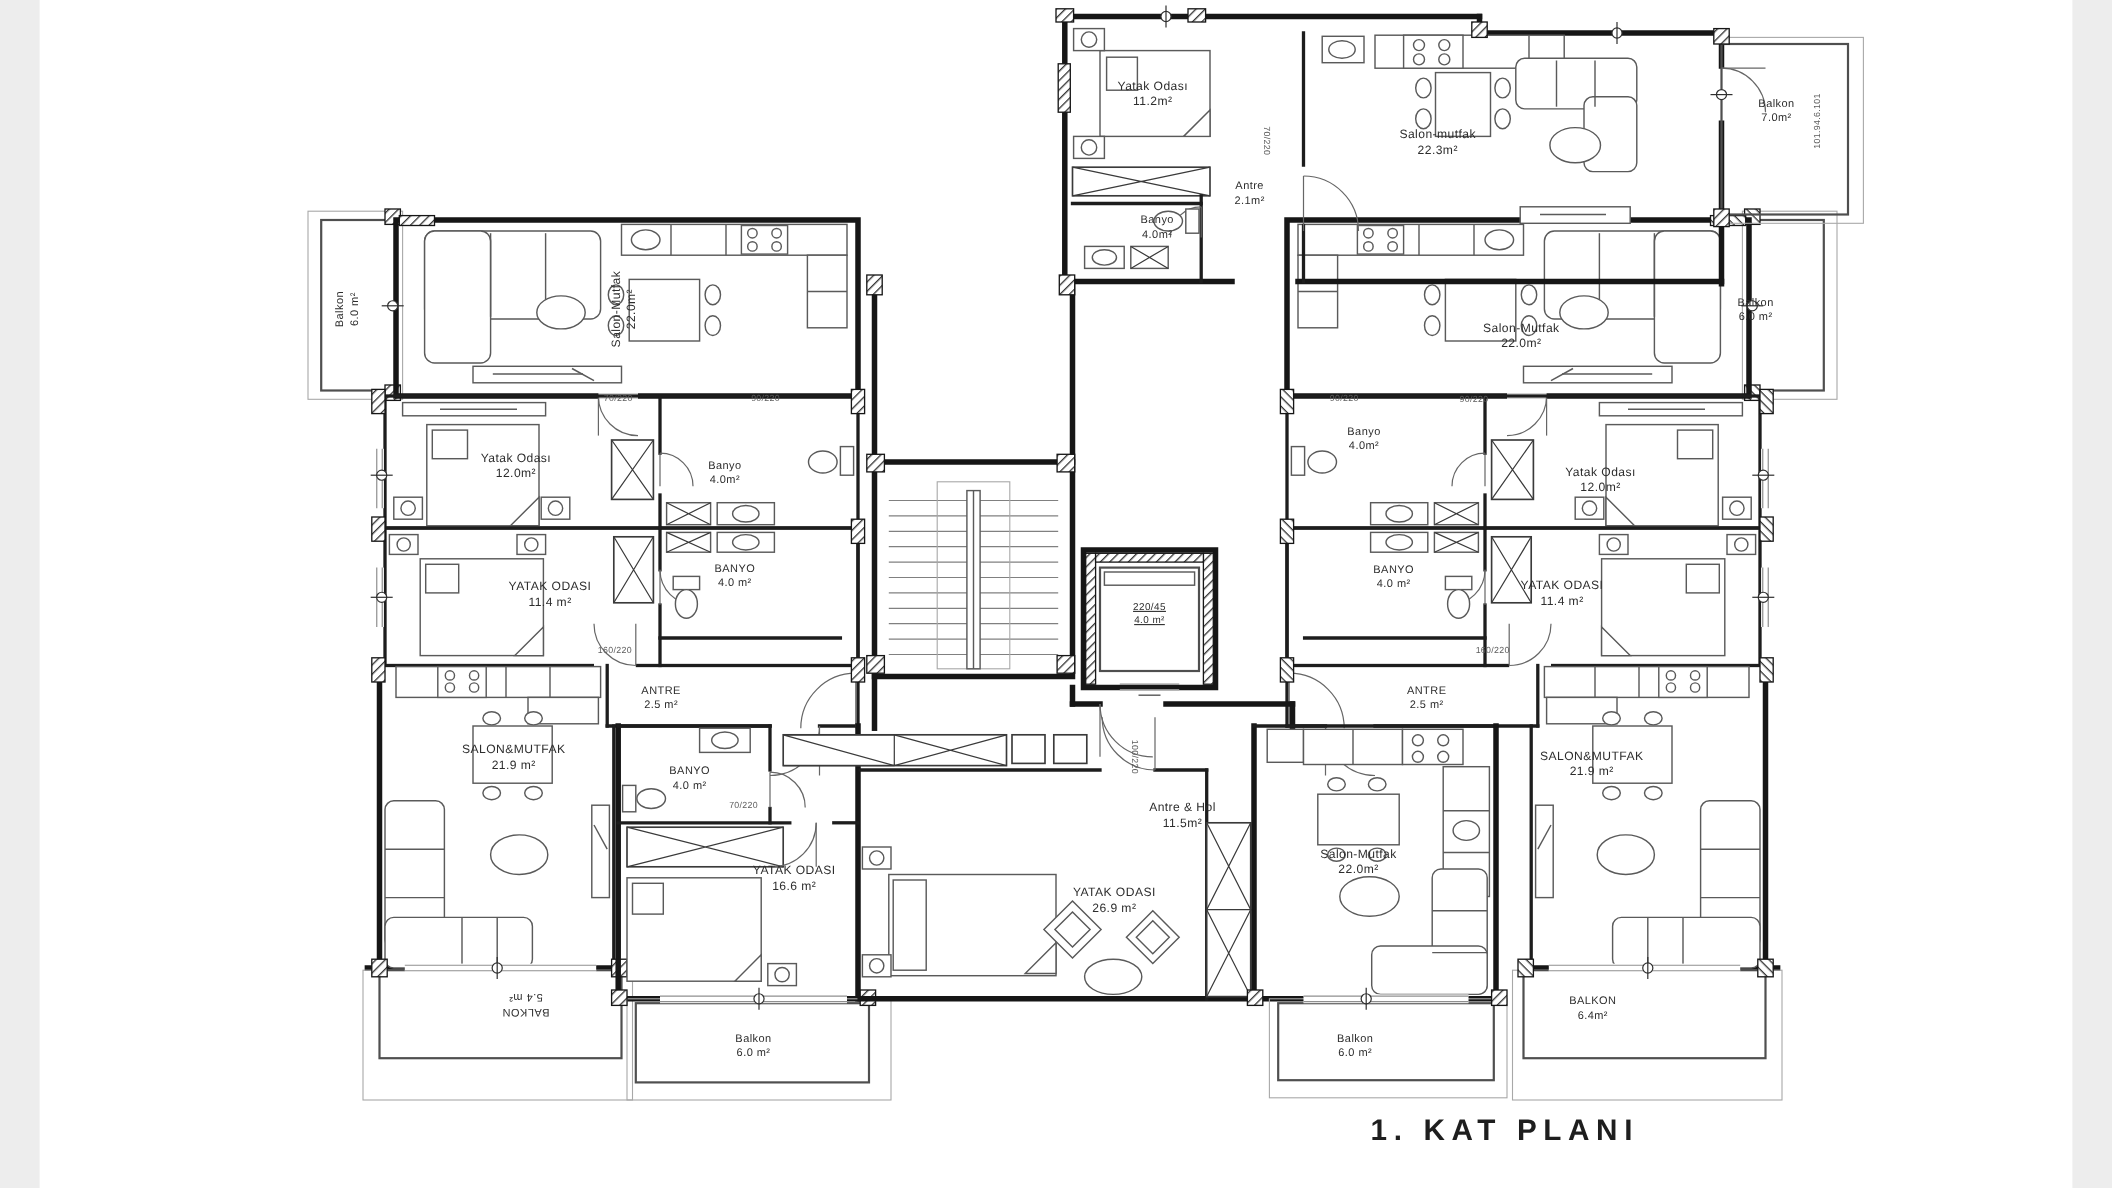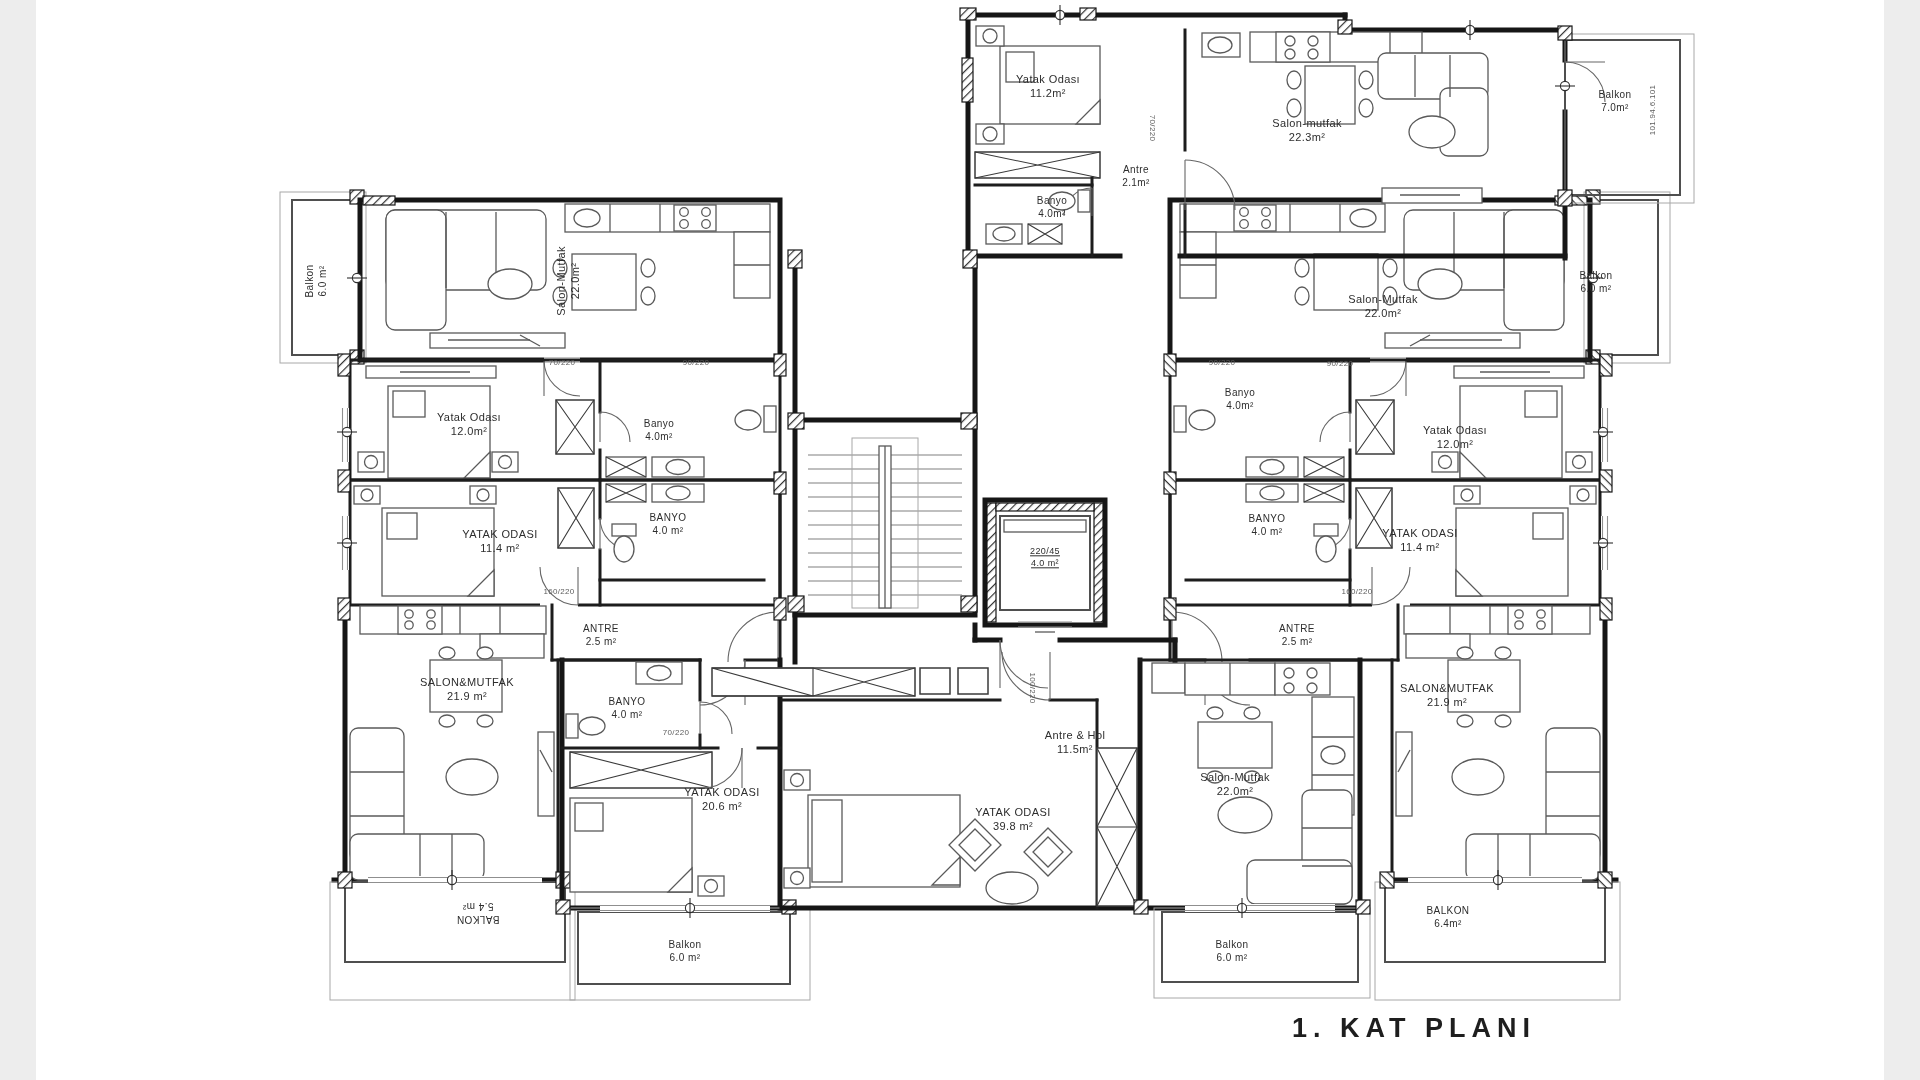--- a/index.html
+++ b/index.html
@@ -21,21 +21,21 @@
   .p  {fill:url(#h);stroke:#161616;stroke-width:1.2;}
   .gap{stroke:#ffffff;stroke-width:5;}
   .win{stroke:#8f8f8f;stroke-width:1.1;}
   .mkc{stroke:#2f2f2f;fill:#ffffff;stroke-width:1.1;}
   
   #labels{position:absolute;left:0;top:0;width:1920px;height:764px;pointer-events:none;}
   .room-label{position:absolute;color:#2d2d2d;text-align:center;line-height:1.3;
               letter-spacing:.4px;white-space:nowrap;}
   .room-label span{display:block;}
   .anno{position:absolute;color:#5c5c5c;font-size:8px;letter-spacing:.3px;white-space:nowrap;}
-  .plan-title{position:absolute;left:1414px;top:1028px;transform:translate(-50%,-50%);
+  .plan-title{position:absolute;left:1368px;top:1028px;transform:translate(-50%,-50%);
               font-size:27px;font-weight:600;letter-spacing:6px;color:#1e1e1e;}
 </style>
 </head>
 <body>
 
 <div id="stage">
   <div class="edge-band" style="left:0"></div>
   <div class="edge-band" style="left:1884px"></div>
 
   <svg width="1920" height="1080" viewBox="0 0 1920 1080">
@@ -466,37 +466,37 @@
       <div class="room-label" style="left: 467px; top: 689px; font-size: 11px; transform: translate(-50%, -50%) rotate(0deg);">
         <span>SALON&amp;MUTFAK</span>
         <span>21.9 m²</span>
       </div>
       <div class="room-label" style="left: 627px; top: 708px; font-size: 10px; transform: translate(-50%, -50%) rotate(0deg);">
         <span>BANYO</span>
         <span>4.0 m²</span>
       </div>
       <div class="room-label" style="left: 722px; top: 799px; font-size: 11px; transform: translate(-50%, -50%) rotate(0deg);">
         <span>YATAK ODASI</span>
-        <span>20.6 m²</span>
+        <span>16.6 m²</span>
       </div>
       <div class="room-label" style="left: 478px; top: 913px; font-size: 10px; transform: translate(-50%, -50%) rotate(180deg);">
         <span>BALKON</span>
         <span>5.4 m²</span>
       </div>
       <div class="room-label" style="left: 685px; top: 951px; font-size: 10px; transform: translate(-50%, -50%) rotate(0deg);">
         <span>Balkon</span>
         <span>6.0 m²</span>
       </div>
       <div class="room-label" style="left: 1075px; top: 742px; font-size: 11px; transform: translate(-50%, -50%) rotate(0deg);">
         <span>Antre &amp; Hol</span>
         <span>11.5m²</span>
       </div>
       <div class="room-label" style="left: 1013px; top: 819px; font-size: 11px; transform: translate(-50%, -50%) rotate(0deg);">
         <span>YATAK ODASI</span>
-        <span>39.8 m²</span>
+        <span>26.9 m²</span>
       </div>
       <div class="room-label" style="left: 1235px; top: 784px; font-size: 11px; transform: translate(-50%, -50%) rotate(0deg);">
         <span>Salon-Mutfak</span>
         <span>22.0m²</span>
       </div>
       <div class="room-label" style="left: 1232px; top: 951px; font-size: 10px; transform: translate(-50%, -50%) rotate(0deg);">
         <span>Balkon</span>
         <span>6.0 m²</span>
       </div>
       <div class="room-label" style="left: 1297px; top: 635px; font-size: 10px; transform: translate(-50%, -50%) rotate(0deg);">

